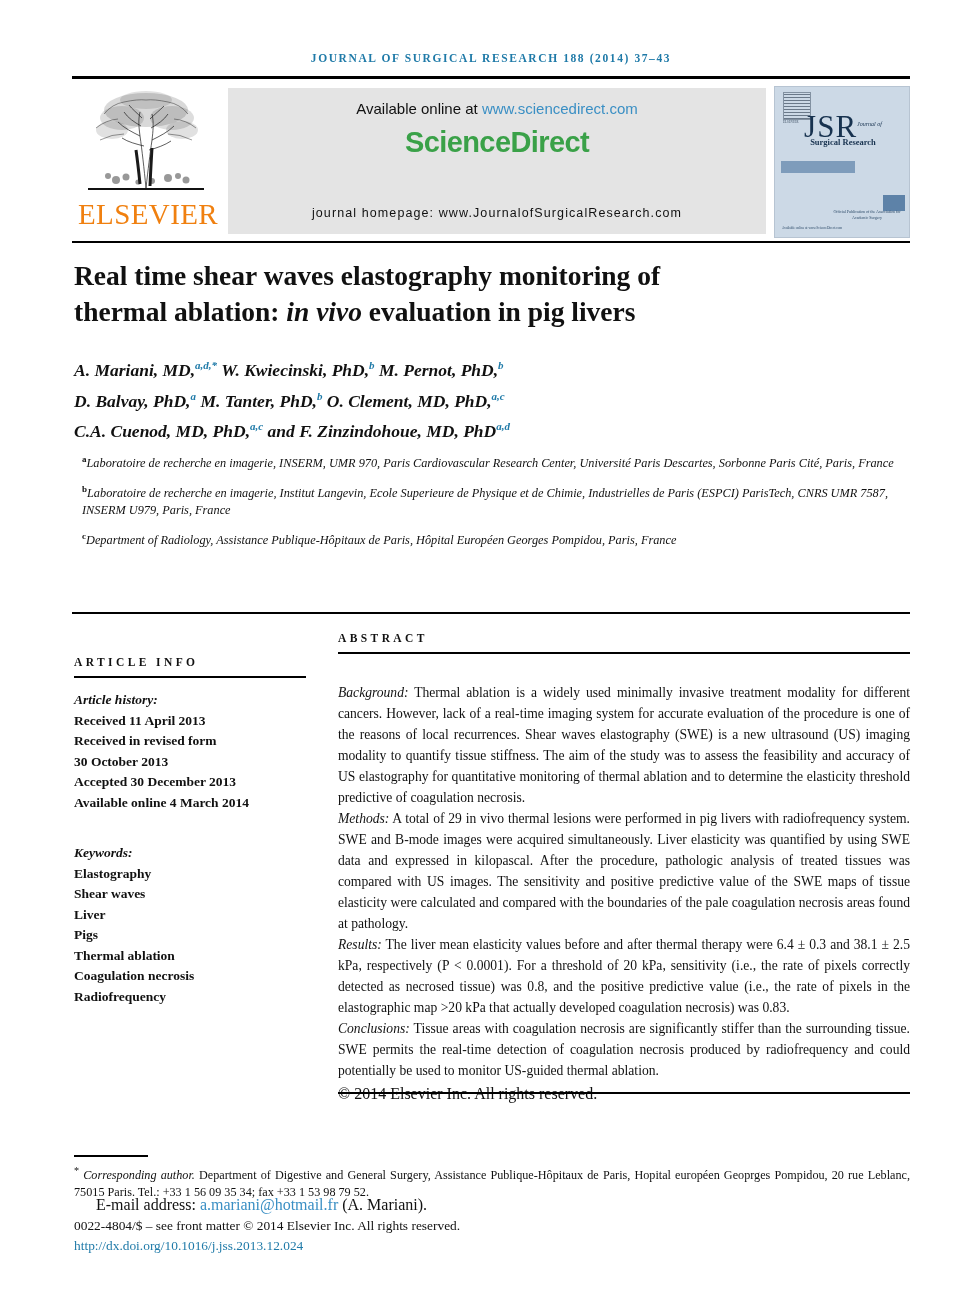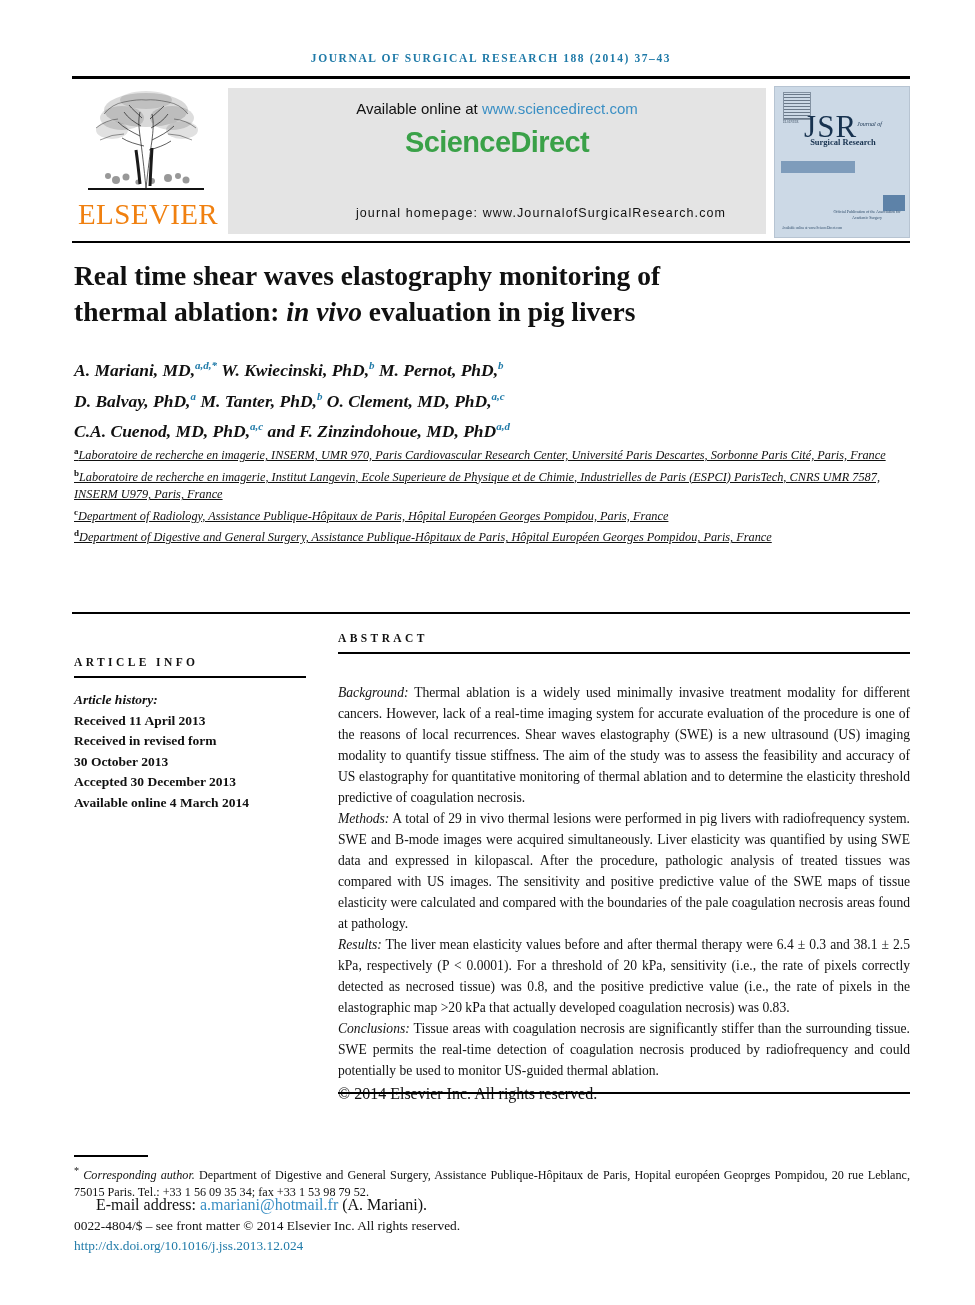--- a/index.html
+++ b/index.html
@@ -109,21 +109,20 @@
   }
   .sd-home {
     position: absolute;
     left: 0; top: 118px;
     width: 538px;
     text-align: center;
     font-family: "Liberation Sans", sans-serif;
     font-size: 12.5px;
     letter-spacing: 1.1px;
     color: #111;
-    padding-left: 44px;
   }
 
   
   .cover {
     position: absolute;
     left: 702px; top: 0px;
     width: 136px;
     height: 152px;
     background: #ccd9e6;
     border: 1px solid #b7c4d2;
@@ -241,21 +240,21 @@
   .affils {
     position: absolute;
     left: 74px; top: 443px;
     width: 836px;
     font-family: "Liberation Serif", serif;
     font-style: italic;
     font-size: 12.3px;
     line-height: 17.5px;
     color: #111;
   }
-  .affils p { margin: 0; text-decoration: underline; }
+  .affils p { margin: 8px; }
   .affils sup { font-weight: bold; font-style: normal; font-size: 9px; }
 
   .rule-abs-top {
     position: absolute;
     left: 72px; top: 612px;
     width: 838px;
     height: 2px;
     background: #000;
   }
 
@@ -460,36 +459,45 @@
     <span><span>M. Tanter, PhD,</span><sup>b</sup></span>
     <span><span>O. Clement, MD, PhD,</span><sup>a,c</sup></span><br>
     <span><span>C.A. Cuenod, MD, PhD,</span><sup>a,c</sup></span>
     <span><span>and F. Zinzindohoue, MD, PhD</span><sup>a,d</sup></span>
   </div>
 
   <div class="affils">
     <p><sup>a</sup><span>Laboratoire de recherche en imagerie, INSERM, UMR 970, Paris Cardiovascular Research Center, Université Paris Descartes, Sorbonne Paris Cité, Paris, France</span></p>
     <p><sup>b</sup><span>Laboratoire de recherche en imagerie, Institut Langevin, Ecole Superieure de Physique et de Chimie, Industrielles de Paris (ESPCI) ParisTech, CNRS UMR 7587, INSERM U979, Paris, France</span></p>
     <p><sup>c</sup><span>Department of Radiology, Assistance Publique-Hôpitaux de Paris, Hôpital Européen Georges Pompidou, Paris, France</span></p>
-    <p><sup>d</sup><span>Department of Digestive and General Surgery, Assistance Publique-Hôpitaux de Paris, Hôpital Européen Georges Pompidou, Paris, France</span></p>
   </div>
 
   <div class="rule-abs-top"></div>
 
   <div class="col-left">
     <div class="sec-head">ARTICLE INFO</div>
     <div class="sec-rule"></div>
     <div class="info-block">
       <div class="lab">Article history:</div>
       <div>Received 11 April 2013</div>
       <div>Received in revised form</div>
       <div>30 October 2013</div>
       <div>Accepted 30 December 2013</div>
       <div>Available online 4 March 2014</div>
     </div>
+    <div class="info-block kw-block">
+      <div class="lab">Keywords:</div>
+      <div>Elastography</div>
+      <div>Shear waves</div>
+      <div>Liver</div>
+      <div>Pigs</div>
+      <div>Thermal ablation</div>
+      <div>Coagulation necrosis</div>
+      <div>Radiofrequency</div>
+    </div>
   </div>
 
   <div class="col-right">
     <div class="sec-head">ABSTRACT</div>
     <div class="sec-rule"></div>
     <div class="abstract">
       <p><span class="lab">Background:</span><span> Thermal ablation is a widely used minimally invasive treatment modality for different cancers. However, lack of a real-time imaging system for accurate evaluation of the procedure is one of the reasons of local recurrences. Shear waves elastography (SWE) is a new ultrasound (US) imaging modality to quantify tissue stiffness. The aim of the study was to assess the feasibility and accuracy of US elastography for quantitative monitoring of thermal ablation and to determine the elasticity threshold predictive of coagulation necrosis.</span></p>
       <p><span class="lab">Methods:</span><span> A total of 29 in vivo thermal lesions were performed in pig livers with radiofrequency system. SWE and B-mode images were acquired simultaneously. Liver elasticity was quantified by using SWE data and expressed in kilopascal. After the procedure, pathologic analysis of treated tissues was compared with US images. The sensitivity and positive predictive value of the SWE maps of tissue elasticity were calculated and compared with the boundaries of the pale coagulation necrosis areas found at pathology.</span></p>
       <p><span class="lab">Results:</span><span> The liver mean elasticity values before and after thermal therapy were 6.4 ± 0.3 and 38.1 ± 2.5 kPa, respectively (P &lt; 0.0001). For a threshold of 20 kPa, sensitivity (i.e., the rate of pixels correctly detected as necrosed tissue) was 0.8, and the positive predictive value (i.e., the rate of pixels in the elastographic map &gt;20 kPa that actually developed coagulation necrosis) was 0.83.</span></p>
       <p><span class="lab">Conclusions:</span><span> Tissue areas with coagulation necrosis are significantly stiffer than the surrounding tissue. SWE permits the real-time detection of coagulation necrosis produced by radiofrequency and could potentially be used to monitor US-guided thermal ablation.</span></p>

